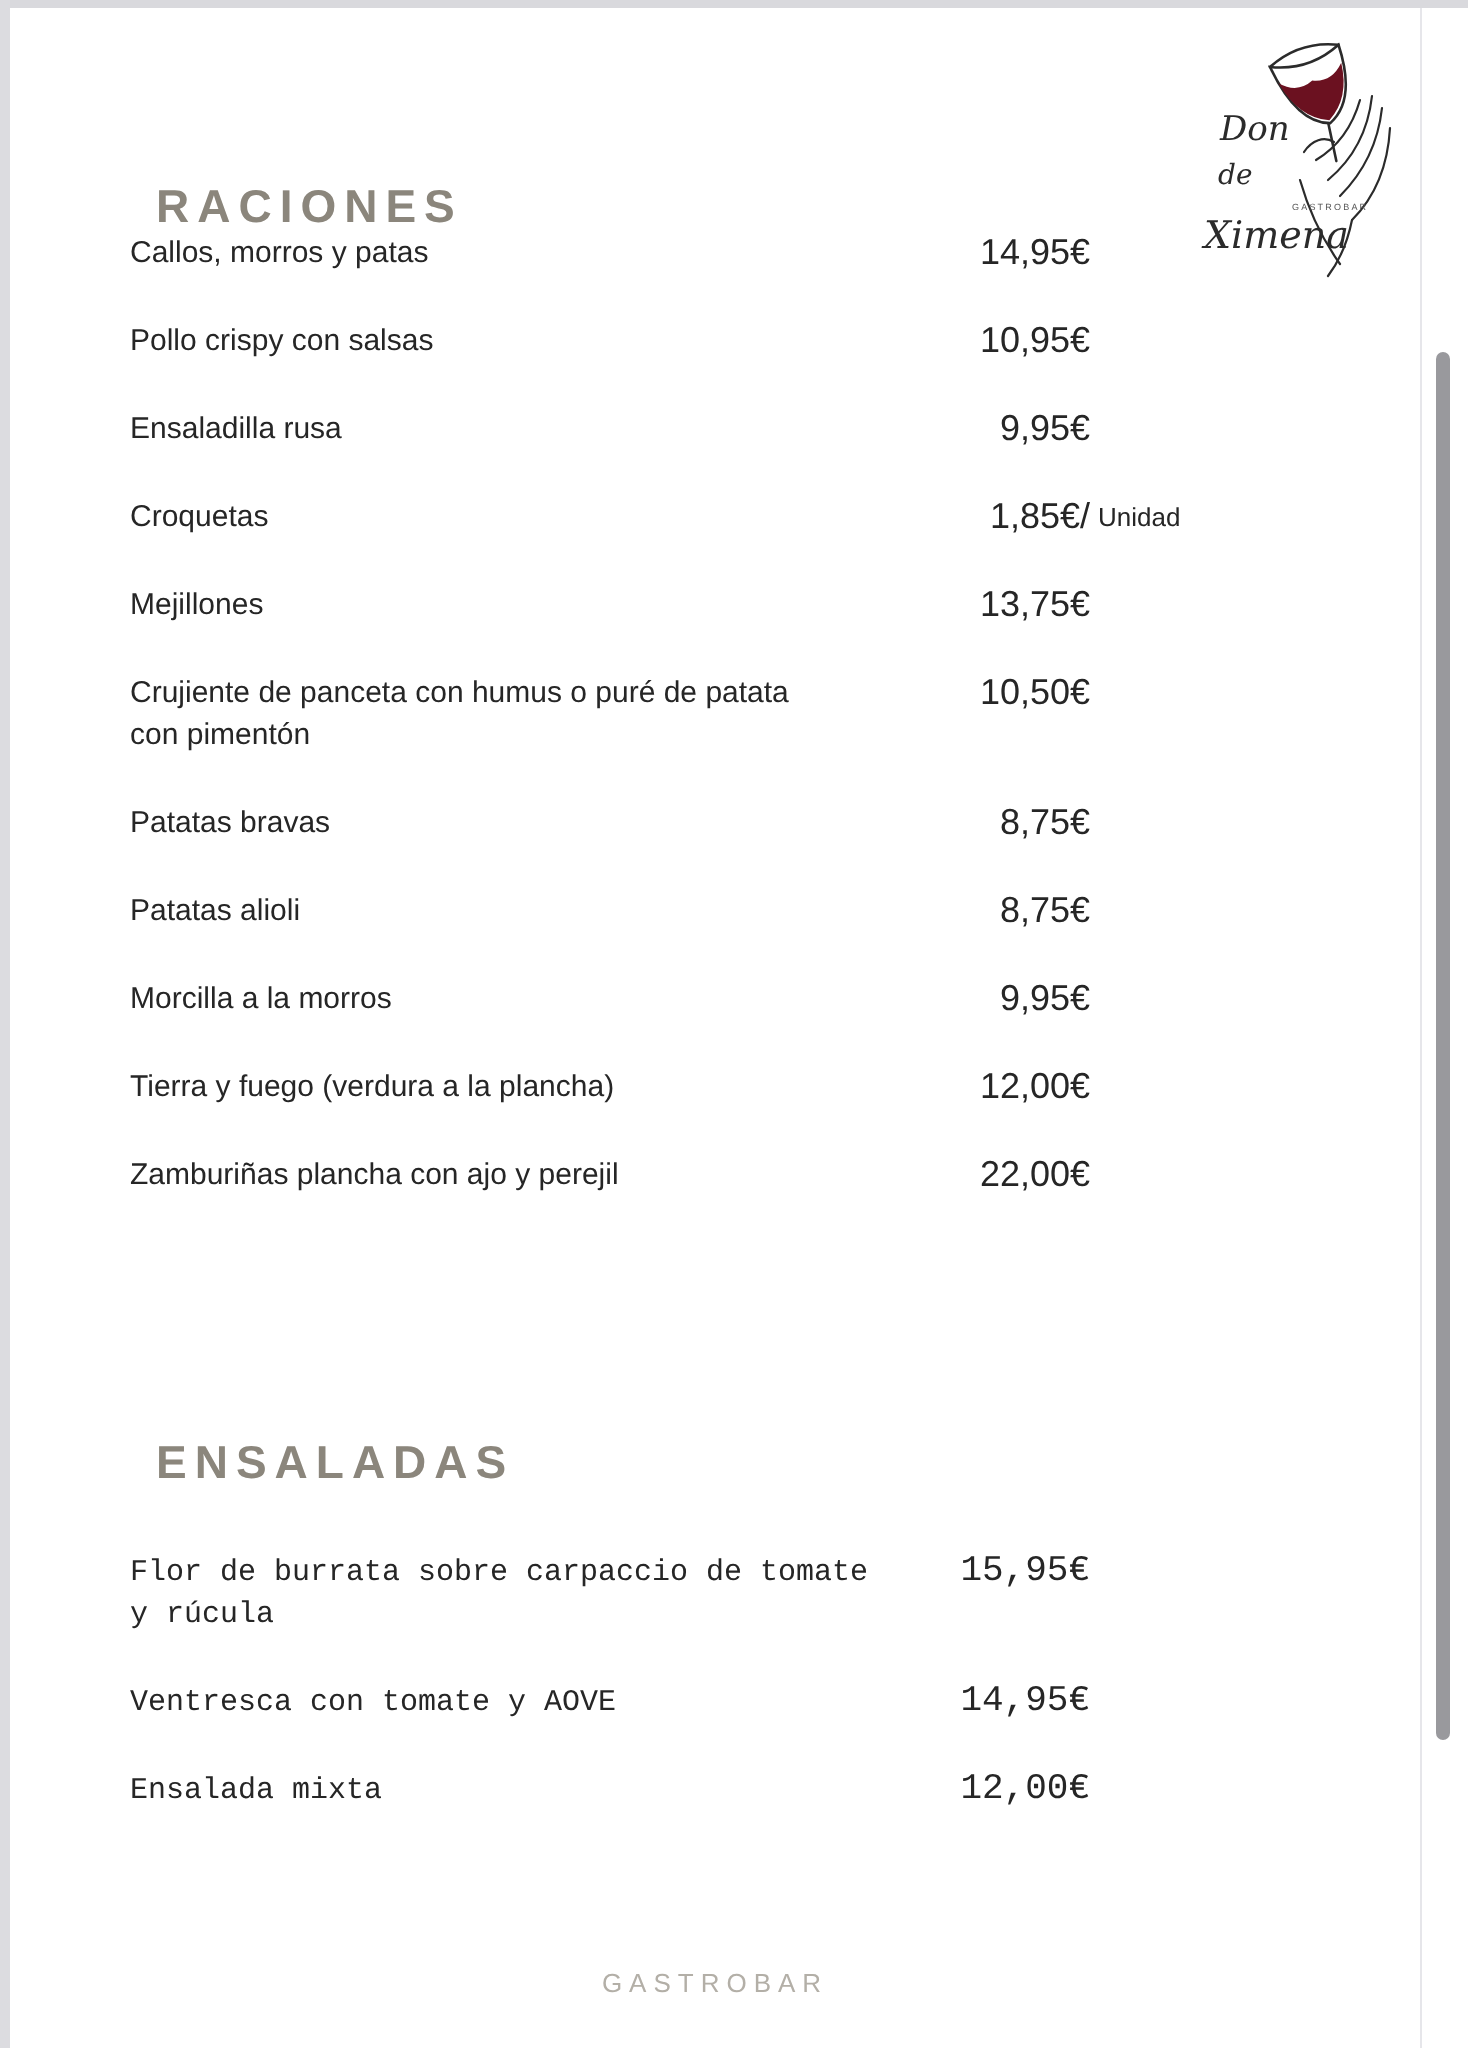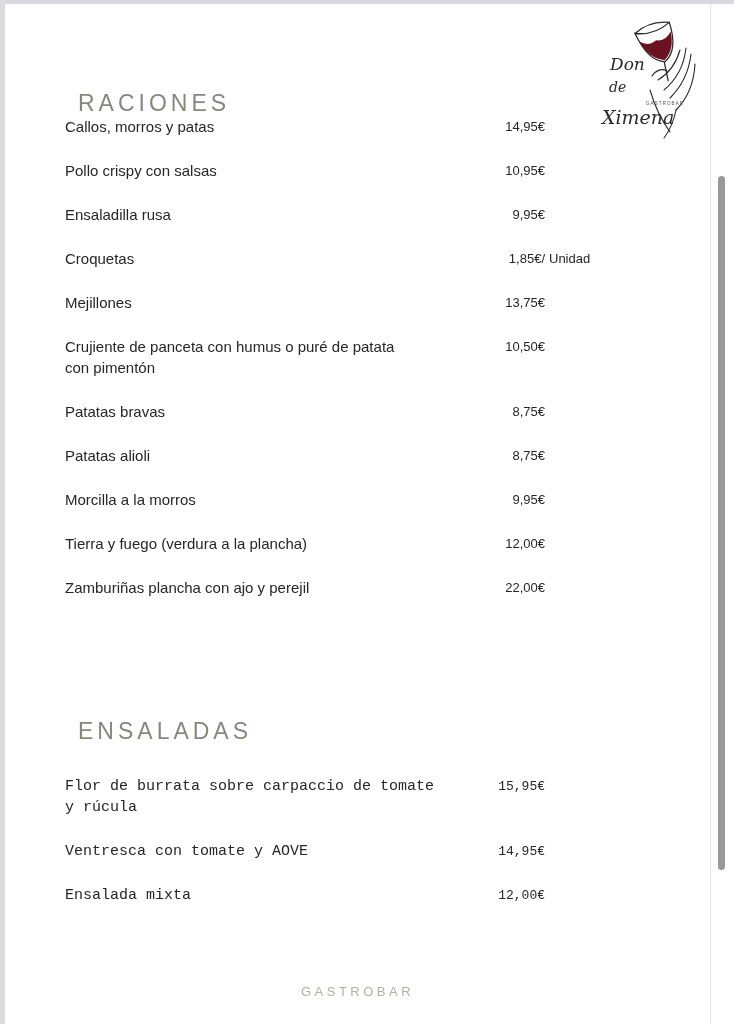--- a/index.html
+++ b/index.html
@@ -23,31 +23,31 @@
   .logo{position:absolute;left:591px;top:2px;width:114px;height:134px;}
   .logo text{fill:#2b2b2b;}
   .logo .script{font-family:"DejaVu Serif", serif;font-style:italic;}
   .logo .tiny{font-family:"Liberation Sans", sans-serif;font-style:normal;letter-spacing:1.1px;fill:#555;}
 
   .sections{position:absolute;left:60px;top:0;width:480px;}
   .menu-section{position:absolute;left:0;width:480px;}
   .menu-section.s0{top:86px;}
   .menu-section.s1{top:714px;}
   .section-title{
-    margin:0 0 0 13px;font-size:23px;line-height:26px;font-weight:normal;
+    margin:0 0 0 13px;font-size:23px;line-height:26px;font-weight:bold;
     letter-spacing:4px;color:#8b867c;
   }
   .rows{}
   .menu-section.s1 .rows{margin-top:32px;font-family:Liberation Mono, monospace;}
   .row{position:relative;display:flex;align-items:flex-start;margin-bottom:23px;line-height:21px;}
   .item-name{
     flex:1;padding-right:16px;font-size:15px;color:#262626;white-space:pre-line;
   }
   .item-price{
-    width:80px;text-align:right;font-size:13px;color:#262626;white-space:nowrap;
+    width:80px;text-align:right;font-size:18px;color:#262626;white-space:nowrap;
   }
   .item-suffix{
     position:absolute;left:100%;top:0;margin-left:4px;font-size:13px;color:#262626;white-space:nowrap;
   }
   .footer-label{
     position:absolute;left:0;top:980px;width:705px;text-align:center;
     font-size:13px;letter-spacing:3.5px;color:#b3afa7;
   }
 </style>
 </head>

